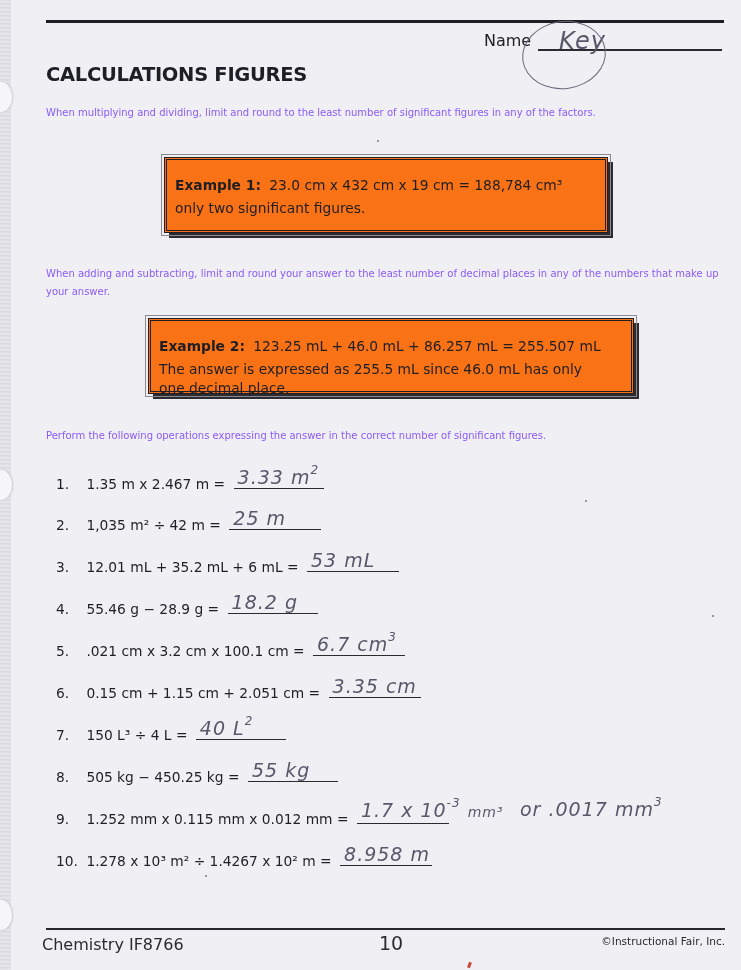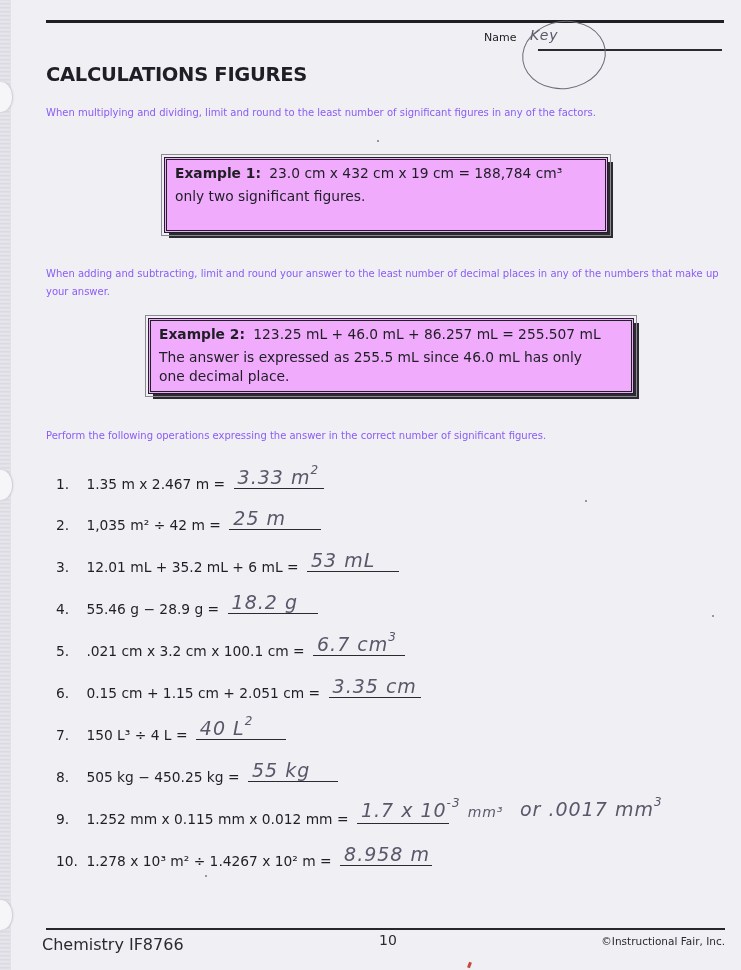--- a/index.html
+++ b/index.html
@@ -18,55 +18,55 @@
       position: absolute; left: -10px; width: 22px; height: 30px; border-radius: 50%;
       background: #f6f6f9; box-shadow: 1px 0 2px #c8c7cf;
     }
     .top-rule { position: absolute; left: 46px; top: 20px; width: 678px; height: 3px; background: #1e1e24; }
     .title {
       position: absolute; left: 46px; top: 36px; margin: 0;
       font-family: "DejaVu Sans", sans-serif; font-weight: bold; font-size: 19.5px;
       line-height: 26px; letter-spacing: -0.3px; color: #1e1e26;
     }
     .name-row { position: absolute; left: 484px; top: 31px; width: 240px; height: 30px; }
-    .name-label { position: absolute; left: 0; top: 0; font-size: 11px; color: #222; }
+    .name-label { position: absolute; left: 0; top: 0; font-size: 16px; color: #222; }
     .name-line { position: absolute; left: 54px; top: 18px; width: 184px; height: 1.5px; background: #2a2a30; }
     .hand {
       font-family: "DejaVu Sans", sans-serif; font-weight: 300; color: #58586a;
       font-style: italic; letter-spacing: 1px;
     }
-    .name-value { position: absolute; left: 46px; top: -4px; font-size: 14px; }
+    .name-value { position: absolute; left: 75px; top: -4px; font-size: 24px; }
     .name-circle {
       position: absolute; left: 38px; top: -10px; width: 82px; height: 66px;
       border: 1.3px solid #6a6a7a; border-radius: 50%; transform: rotate(-8deg);
     }
     .para { position: absolute; left: 46px; width: 680px; font-size: 10px; line-height: 18px; margin: 0; color: #8b5cf6; }
     .example-box {
-      position: absolute; background: #f0abfc;
+      position: absolute; background: #f97316;
       border: 3px double #1f1f25; outline: 1px solid #8b8a93; outline-offset: 2px;
-      box-shadow: 5px 5px 0 #2b2b30; padding: 4px 8px 4px 8px; box-sizing: border-box;
+      box-shadow: 5px 5px 0 #2b2b30; padding: 16px 8px 4px 8px; box-sizing: border-box;
       font-size: 13.8px; line-height: 19px; color: #1e1e24;
     }
     .example-box .ex-title { font-weight: bold; margin-right: 4px; }
     .example-box .ex-line { white-space: nowrap; }
     .example-box .ex-sep { height: 4px; }
     .problems { position: absolute; left: 56px; top: 0; }
     .problem { position: absolute; left: 0; white-space: nowrap; font-size: 13.8px; color: #1f1f26; }
     .problem .num { display: inline-block; width: 26px; }
     .blank {
       display: inline-block; position: relative; border-bottom: 1.2px solid #2a2a30;
       height: 18px; vertical-align: baseline; margin-left: 4px;
     }
     .blank .ans { position: absolute; left: 4px; bottom: 0px; font-size: 19px; white-space: nowrap; line-height: 22px; }
     .ans sup { font-size: 12px; vertical-align: 10px; }
     .extra-ans { position: absolute; font-size: 19px; white-space: nowrap; text-align: right; }
     .extra-ans sup { font-size: 12px; vertical-align: 10px; }
     .bottom-rule { position: absolute; left: 46px; top: 928px; width: 679px; height: 2px; background: #26262c; }
     .footer-left { position: absolute; left: 42px; top: 935px; font-size: 16px; color: #2a2a30; }
-    .footer-center { position: absolute; left: 379px; top: 932px; font-size: 14px; color: #2a2a30; }
+    .footer-center { position: absolute; left: 379px; top: 932px; font-size: 19px; color: #2a2a30; }
     .footer-right { position: absolute; right: 16px; top: 935px; font-size: 10.5px; color: #2a2a30; }
     .speck { position: absolute; width: 2px; height: 2px; border-radius: 50%; background: #7a7a86; }
     .red-mark { position: absolute; left: 468px; top: 962px; width: 3px; height: 6px; background: #c44a3a; transform: rotate(20deg); }
   </style>
 </head>
 <body>
 
 <div class="binding-edge">
   <div class="hole" style="top:82px"></div>
   <div class="hole" style="top:470px"></div>

